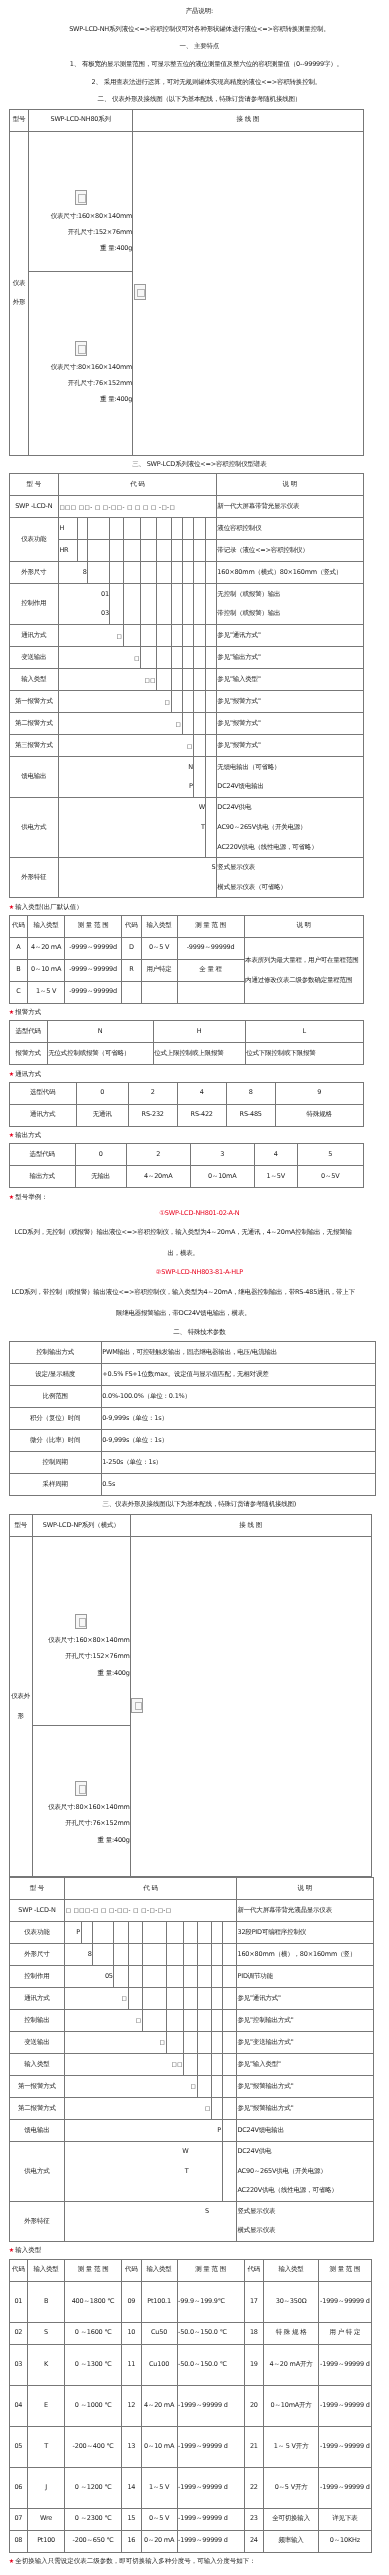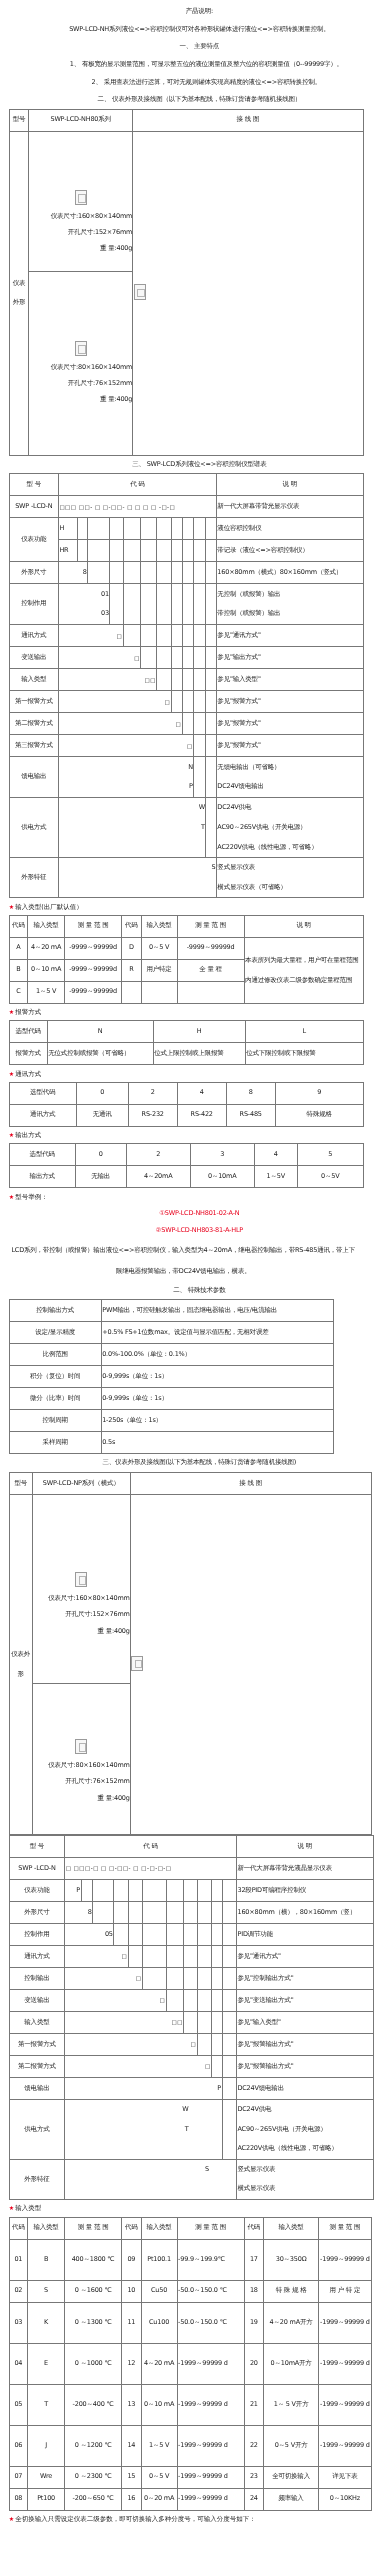--- a/index.html
+++ b/index.html
@@ -367,25 +367,26 @@
       <td class="c">4～20mA</td>
       <td class="c">0～10mA</td>
       <td class="c">1～5V</td>
       <td class="c">0～5V</td>
     </tr>
   </tbody>
     </table>
 
   <p class="sub"><span class="star">★</span><span>型号举例：</span></p>
   <p class="para red">①SWP-LCD-NH801-02-A-N</p>
+  <p class="para" style="line-height:21px;padding:0;width:349px;">LCD系列，无控制（或报警）输出液位&lt;=&gt;容积控制仪，输入类型为4～20mA，无通讯，4～20mA控制输出，无报警输出，横表。</p>
   <p class="para red">②SWP-LCD-NH803-81-A-HLP</p>
   <p class="para" style="line-height:21px;padding:0;width:349px;">LCD系列，带控制（或报警）输出液位&lt;=&gt;容积控制仪，输入类型为4～20mA，继电器控制输出，带RS-485通讯，带上下限继电器报警输出，带DC24V馈电输出，横表。</p>
 
   <p class="para">二、 特殊技术参数</p>
-  <table style="width:325px;">
+  <table style="width:367px;">
     <tbody>
         <tr>
           <td class="c" style="width:90px;">控制输出方式</td>
           <td>PWM输出，可控硅触发输出，固态继电器输出，电压/电流输出</td>
         </tr>
     <tr>
           <td class="c">设定/显示精度</td>
           <td>+0.5% FS+1位数max。设定值与显示值匹配，无相对误差</td>
         </tr>
     <tr>

